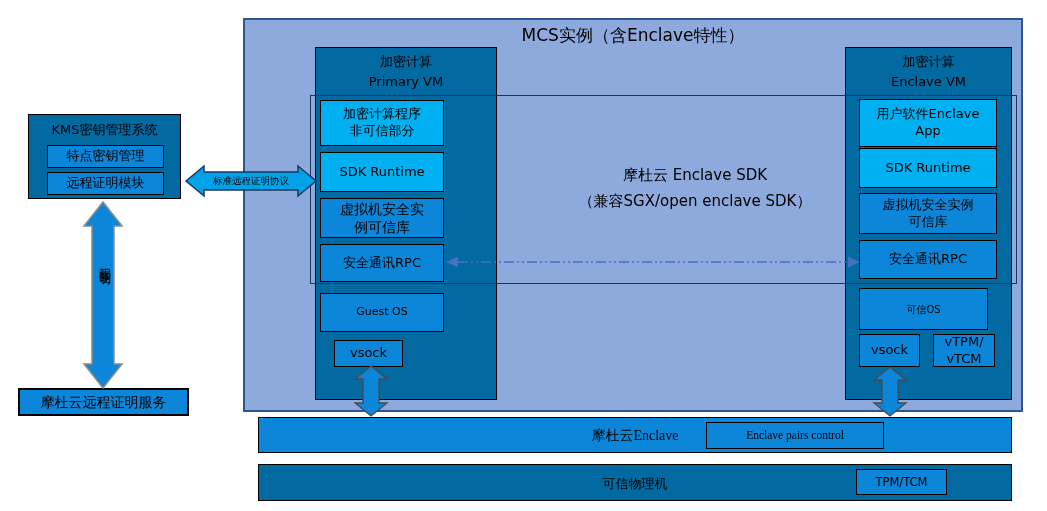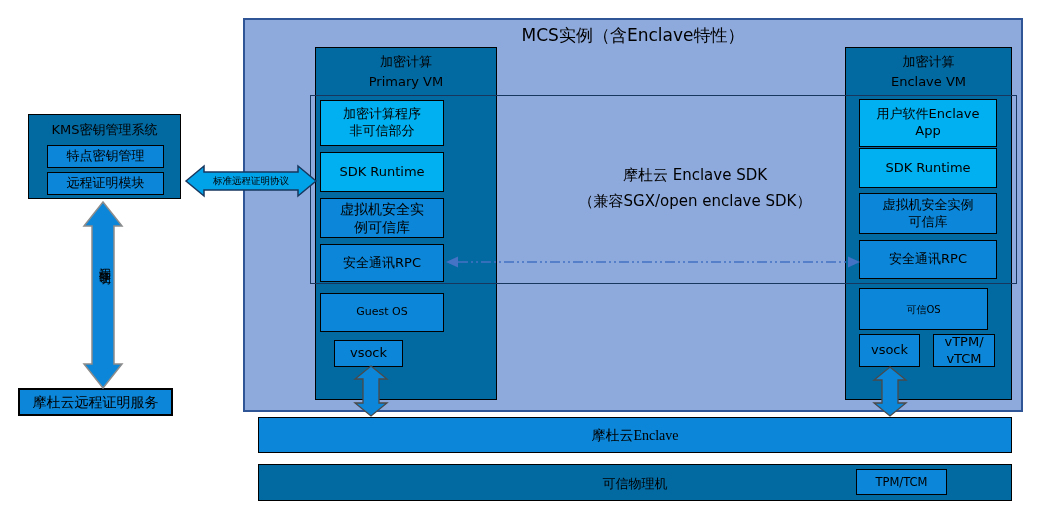--- a/index.html
+++ b/index.html
@@ -62,24 +62,25 @@
     <span style="display:block;">摩杜云 Enclave SDK</span>
     <span style="display:block;">（兼容SGX/open enclave SDK）</span>
   </div>
 
   <div class="abs whitebox" style="left:28px;top:114px;width:153px;height:85px;border-width:1.5px;">
     <div class="abs" style="left:0;top:6px;width:100%;text-align:center;font-size:13px;">KMS密钥管理系统</div>
     <div class="abs cell blue" style="left:18px;top:30px;width:117px;height:23px;font-size:13px;">特点密钥管理</div>
     <div class="abs cell blue" style="left:18px;top:57px;width:117px;height:23px;font-size:13px;">远程证明模块</div>
   </div>
 
-  <div class="abs cell blue" style="left:18px;top:388px;width:155px;height:28px;font-size:14px;border-width:2px;">摩杜云远程证明服务</div>
+  <div class="abs cell blue" style="left:18px;top:388px;width:171px;height:28px;font-size:14px;border-width:2px;">摩杜云远程证明服务</div>
 
   <div class="abs blue" style="left:258px;top:417px;width:754px;height:36px;font-family:Liberation Serif, serif;">
     <div class="abs" style="left:0;top:9px;width:100%;text-align:center;font-size:14px;">摩杜云Enclave</div>
+    <div class="abs cell" style="left:447px;top:4px;width:178px;height:27px;font-size:11.5px;border:1.5px solid #000;">Enclave pairs control</div>
   </div>
 
   <div class="abs whitebox" style="left:258px;top:464px;width:754px;height:37px;">
     <div class="abs" style="left:0;top:10px;width:100%;text-align:center;font-size:13px;">可信物理机</div>
     <div class="abs cell blue" style="left:597px;top:4px;width:91px;height:26px;font-size:11.5px;">TPM/TCM</div>
   </div>
 
   <svg class="abs" style="left:0;top:0;z-index:8;" width="1047" height="511" viewBox="0 0 1047 511">
 
     <polygon points="186,181 204,166 204,172 298,172 298,166 316,181 298,196 298,190 204,190 204,196" fill="#00A2E8" stroke="#17375E" stroke-width="1.5"></polygon>

